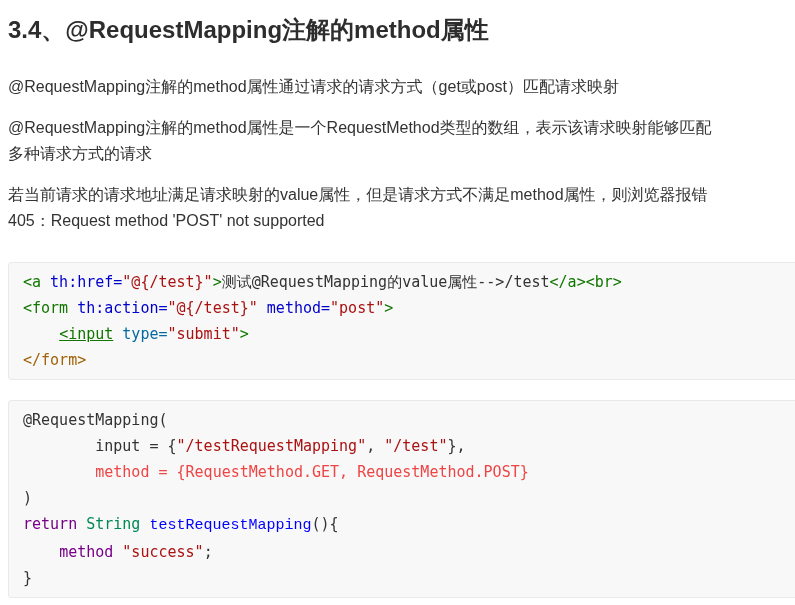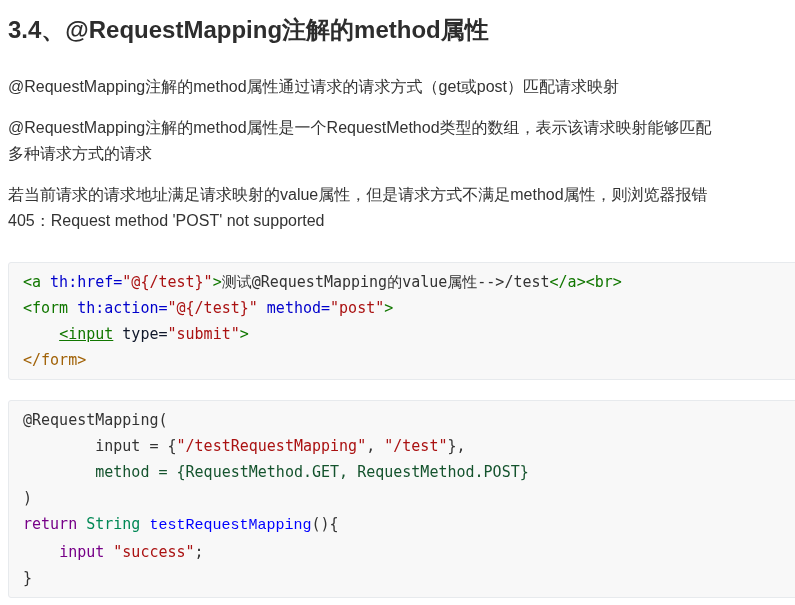--- a/index.html
+++ b/index.html
@@ -63,26 +63,26 @@
       </div>
       <div class="para">
         <div class="para-line">若当前请求的请求地址满足请求映射的value属性，但是请求方式不满足method属性，则浏览器报错</div>
         <div class="para-line">405：Request method 'POST' not supported</div>
       </div>
     </div>
 
   <div class="code-block first" id="code-0" style="background: rgb(248, 248, 248); border-color: rgb(231, 234, 237);">
       <div class="code-line"><span style="color: rgb(17, 119, 0);">&lt;a</span><span style="color: rgb(51, 51, 51);"> </span><span style="color: rgb(0, 0, 204);">th:href=</span><span style="color: rgb(170, 17, 17);">"@{/test}"</span><span style="color: rgb(17, 119, 0);">&gt;</span><span style="color: rgb(51, 51, 51);">测试@RequestMapping的value属性--&gt;/test</span><span style="color: rgb(17, 119, 0);">&lt;/a&gt;</span><span style="color: rgb(17, 119, 0);">&lt;br&gt;</span></div>
       <div class="code-line"><span style="color: rgb(17, 119, 0);">&lt;form</span><span style="color: rgb(51, 51, 51);"> </span><span style="color: rgb(0, 0, 204);">th:action=</span><span style="color: rgb(170, 17, 17);">"@{/test}"</span><span style="color: rgb(51, 51, 51);"> </span><span style="color: rgb(0, 0, 204);">method=</span><span style="color: rgb(170, 17, 17);">"post"</span><span style="color: rgb(17, 119, 0);">&gt;</span></div>
-      <div class="code-line"><span style="color: rgb(51, 51, 51);">    </span><span style="color: rgb(17, 119, 0); text-decoration: underline;">&lt;input</span><span style="color: rgb(51, 51, 51);"> </span><span style="color: #0f172a; text-align: center;">type=</span><span style="color: rgb(170, 17, 17);">"submit"</span><span style="color: rgb(17, 119, 0);">&gt;</span></div>
+      <div class="code-line"><span style="color: rgb(51, 51, 51);">    </span><span style="color: rgb(17, 119, 0); text-decoration: underline;">&lt;input</span><span style="color: rgb(51, 51, 51);"> </span><span style="color: #0369a1; text-align: center;">type=</span><span style="color: rgb(170, 17, 17);">"submit"</span><span style="color: rgb(17, 119, 0);">&gt;</span></div>
       <div class="code-line"><span style="color: #a16207;">&lt;/form&gt;</span></div>
     </div>
 
   <div class="code-block" id="code-1" style="background: rgb(248, 248, 248); border-color: rgb(231, 234, 237);">
       <div class="code-line"><span style="color: rgb(51, 51, 51);">@RequestMapping(</span></div>
       <div class="code-line"><span style="color: rgb(51, 51, 51);">        input = {</span><span style="color: rgb(170, 17, 17);">"/testRequestMapping"</span><span style="color: rgb(51, 51, 51);">, </span><span style="color: rgb(170, 17, 17);">"/test"</span><span style="color: rgb(51, 51, 51);">},</span></div>
-      <div class="code-line"><span style="color: #14532d;">        method = {RequestMethod.GET, RequestMethod.POST}</span></div>
+      <div class="code-line"><span style="color: #ef4444;">        method = {RequestMethod.GET, RequestMethod.POST}</span></div>
       <div class="code-line"><span style="color: rgb(51, 51, 51);">)</span></div>
       <div class="code-line"><span style="color: rgb(119, 0, 136);">return</span><span style="color: rgb(51, 51, 51);"> </span><span style="color: rgb(0, 136, 85);">String</span><span style="color: rgb(51, 51, 51);"> </span><span style="color: rgb(0, 0, 255); font-family: Liberation Mono, monospace;">testRequestMapping</span><span style="color: rgb(51, 51, 51);">(){</span></div>
-      <div class="code-line"><span style="color: rgb(51, 51, 51);">    </span><span style="color: rgb(119, 0, 136);">input</span><span style="color: rgb(51, 51, 51);"> </span><span style="color: rgb(170, 17, 17);">"success"</span><span style="color: rgb(51, 51, 51);">;</span></div>
+      <div class="code-line"><span style="color: rgb(51, 51, 51);">    </span><span style="color: rgb(119, 0, 136);">method</span><span style="color: rgb(51, 51, 51);"> </span><span style="color: rgb(170, 17, 17);">"success"</span><span style="color: rgb(51, 51, 51);">;</span></div>
       <div class="code-line"><span style="color: rgb(51, 51, 51);">}</span></div>
     </div>
 </div>
 
 </body></html>

